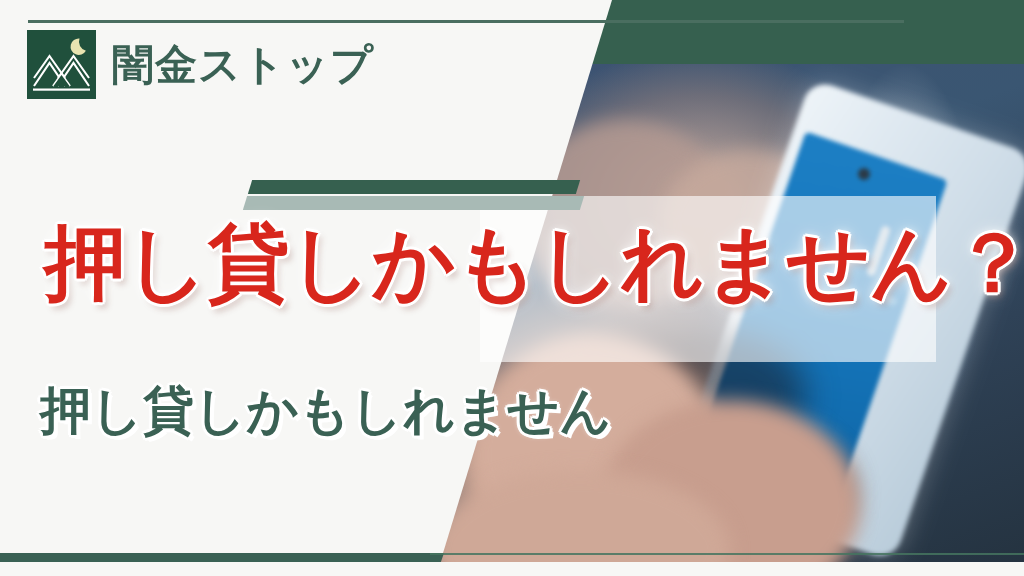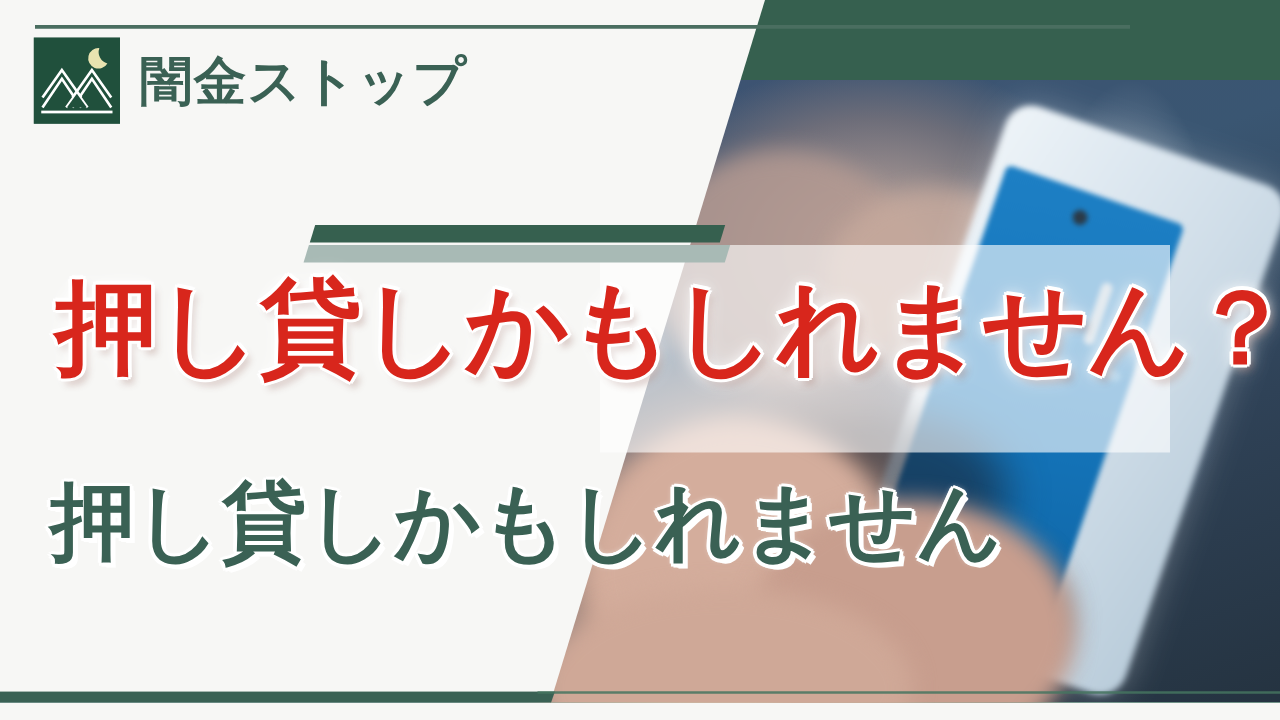--- a/index.html
+++ b/index.html
@@ -138,21 +138,21 @@
     color:#d8261c;white-space:nowrap;letter-spacing:-1px;
     font-family:"DejaVu Sans","Liberation Sans",sans-serif;
     text-shadow:
       3px 0 0 #fff,-3px 0 0 #fff,0 3px 0 #fff,0 -3px 0 #fff,
       2px 2px 0 #fff,-2px 2px 0 #fff,2px -2px 0 #fff,-2px -2px 0 #fff,
       0 0 10px rgba(255,255,255,.95), 0 0 18px rgba(255,255,255,.75),
       4px 5px 6px rgba(120,60,50,.35);
   }
   .headline-green{
     position:absolute;left:40px;top:385px;z-index:10;
-    font-size:68px;font-weight:bold;line-height:1;
+    font-size:51px;font-weight:bold;line-height:1;
     color:#3a6154;white-space:nowrap;letter-spacing:0px;
     font-family:"DejaVu Sans","Liberation Sans",sans-serif;
     text-shadow:
       3px 0 0 #fff,-3px 0 0 #fff,0 3px 0 #fff,0 -3px 0 #fff,
       2px 2px 0 #fff,-2px 2px 0 #fff,2px -2px 0 #fff,-2px -2px 0 #fff,
       3px 3px 0 #fff, 4px 4px 0 #fff,
       0 0 6px rgba(255,255,255,.9);
   }
 </style>
 </head>

